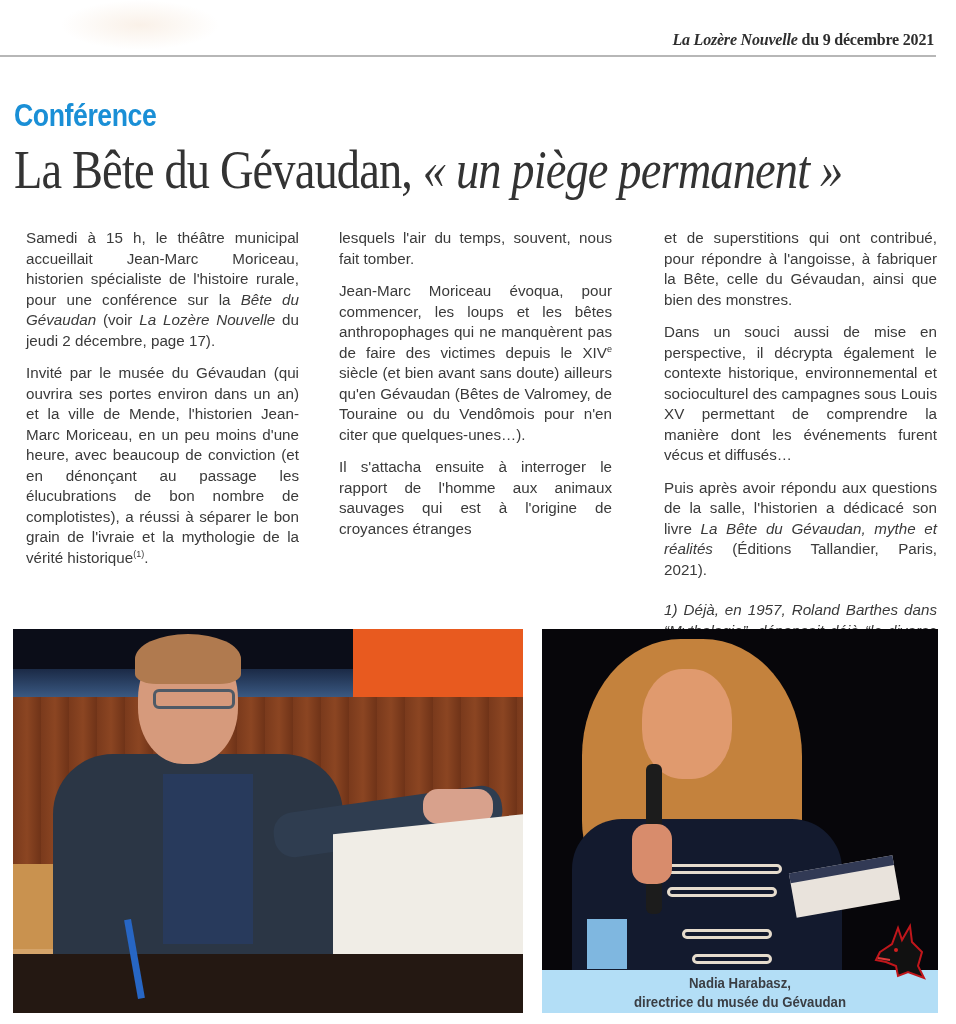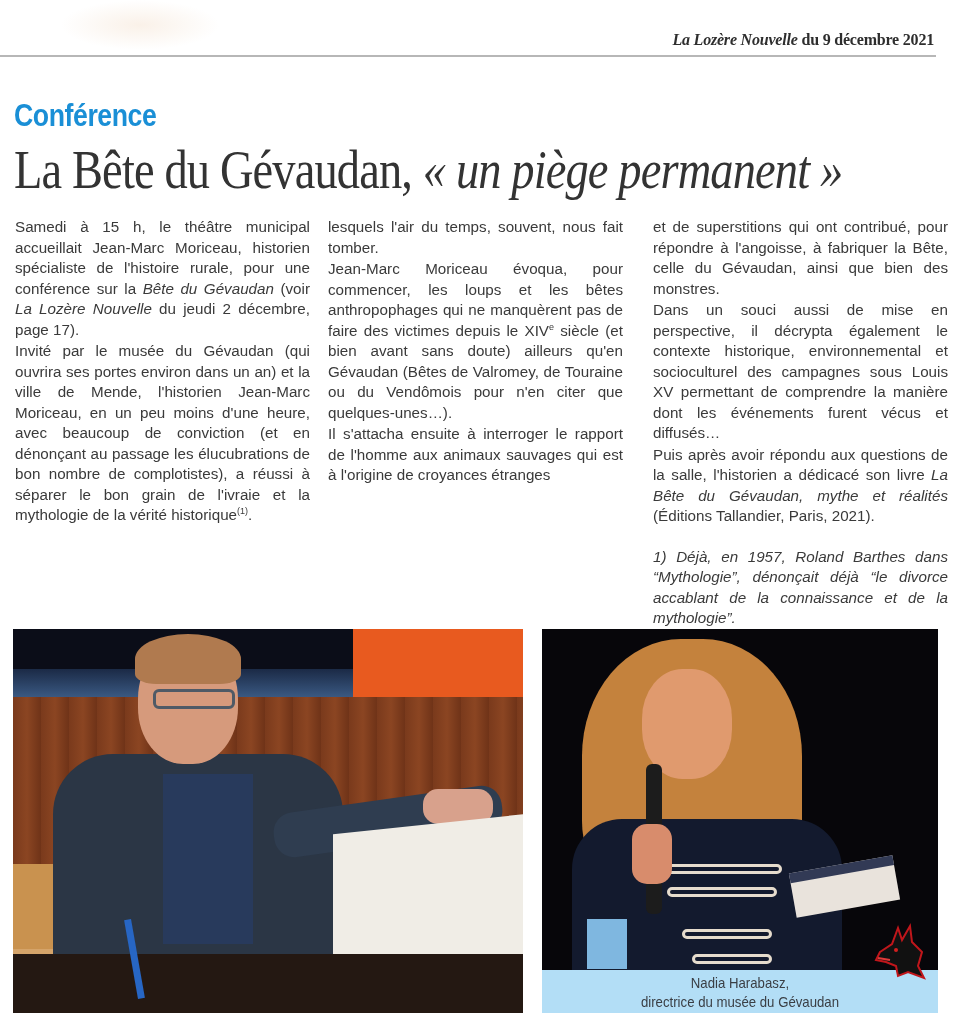--- a/index.html
+++ b/index.html
@@ -41,21 +41,21 @@
   }
   .headline .quote { font-style: italic; }
   .cols {
     position: absolute; left: 14px; top: 216px; width: 924px; height: 400px;
   }
   .col {
     position: absolute; top: 0; width: 297px;
     font-size: 15.2px; line-height: 20.5px; color: #3a3a3a;
     text-align: justify; hyphens: manual;
   }
-  .col p { margin: 1px; }
+  .col p { margin: 12px; }
   .c1 { left: 0; }
   .c2 { left: 313px; }
   .c3 { left: 638px; }
   .col .it { font-style: italic; }
   .col sup { font-size: 9px; line-height: 0; }
   .footnote { margin-top: 20px !important; font-style: italic; }
 
   .photo {
     position: absolute; overflow: hidden;
   }
@@ -91,21 +91,21 @@
   .p2-body { position: absolute; left: 30px; top: 190px; width: 270px; height: 160px; background: #131a2e; border-radius: 50px 50px 0 0; }
   .p2-chain { position: absolute; height: 10px; border: 3px solid #e6dccd; border-radius: 6px; box-sizing: border-box; }
   .p2-mic { position: absolute; left: 104px; top: 135px; width: 16px; height: 150px; background: #1c1c1c; border-radius: 6px; }
   .p2-hand { position: absolute; left: 90px; top: 195px; width: 40px; height: 60px; background: #d88c6c; border-radius: 15px; }
   .p2-book { position: absolute; left: 250px; top: 235px; width: 105px; height: 35px; background: #e9e3dc; transform: rotate(-10deg); border-top: 10px solid #323a55; }
   .p2-mask { position: absolute; left: 45px; top: 290px; width: 40px; height: 50px; background: #7fb7e0; }
 
   .caption {
     position: absolute; left: 542px; top: 970px; width: 396px; height: 43px;
     background: #b3def6; text-align: center;
-    font-size: 15px; font-weight: normal; line-height: 19px; color: #3a3e44;
+    font-size: 15px; font-weight: bold; line-height: 19px; color: #3a3e44;
     transform-origin: center;
   }
   .caption .line { display: block; transform: scaleX(0.88); }
   .caption .l1 { padding-top: 3px; }
 
   .wolf {
     position: absolute; left: 872px; top: 922px; width: 58px; height: 58px;
   }
 </style>
 </head>

